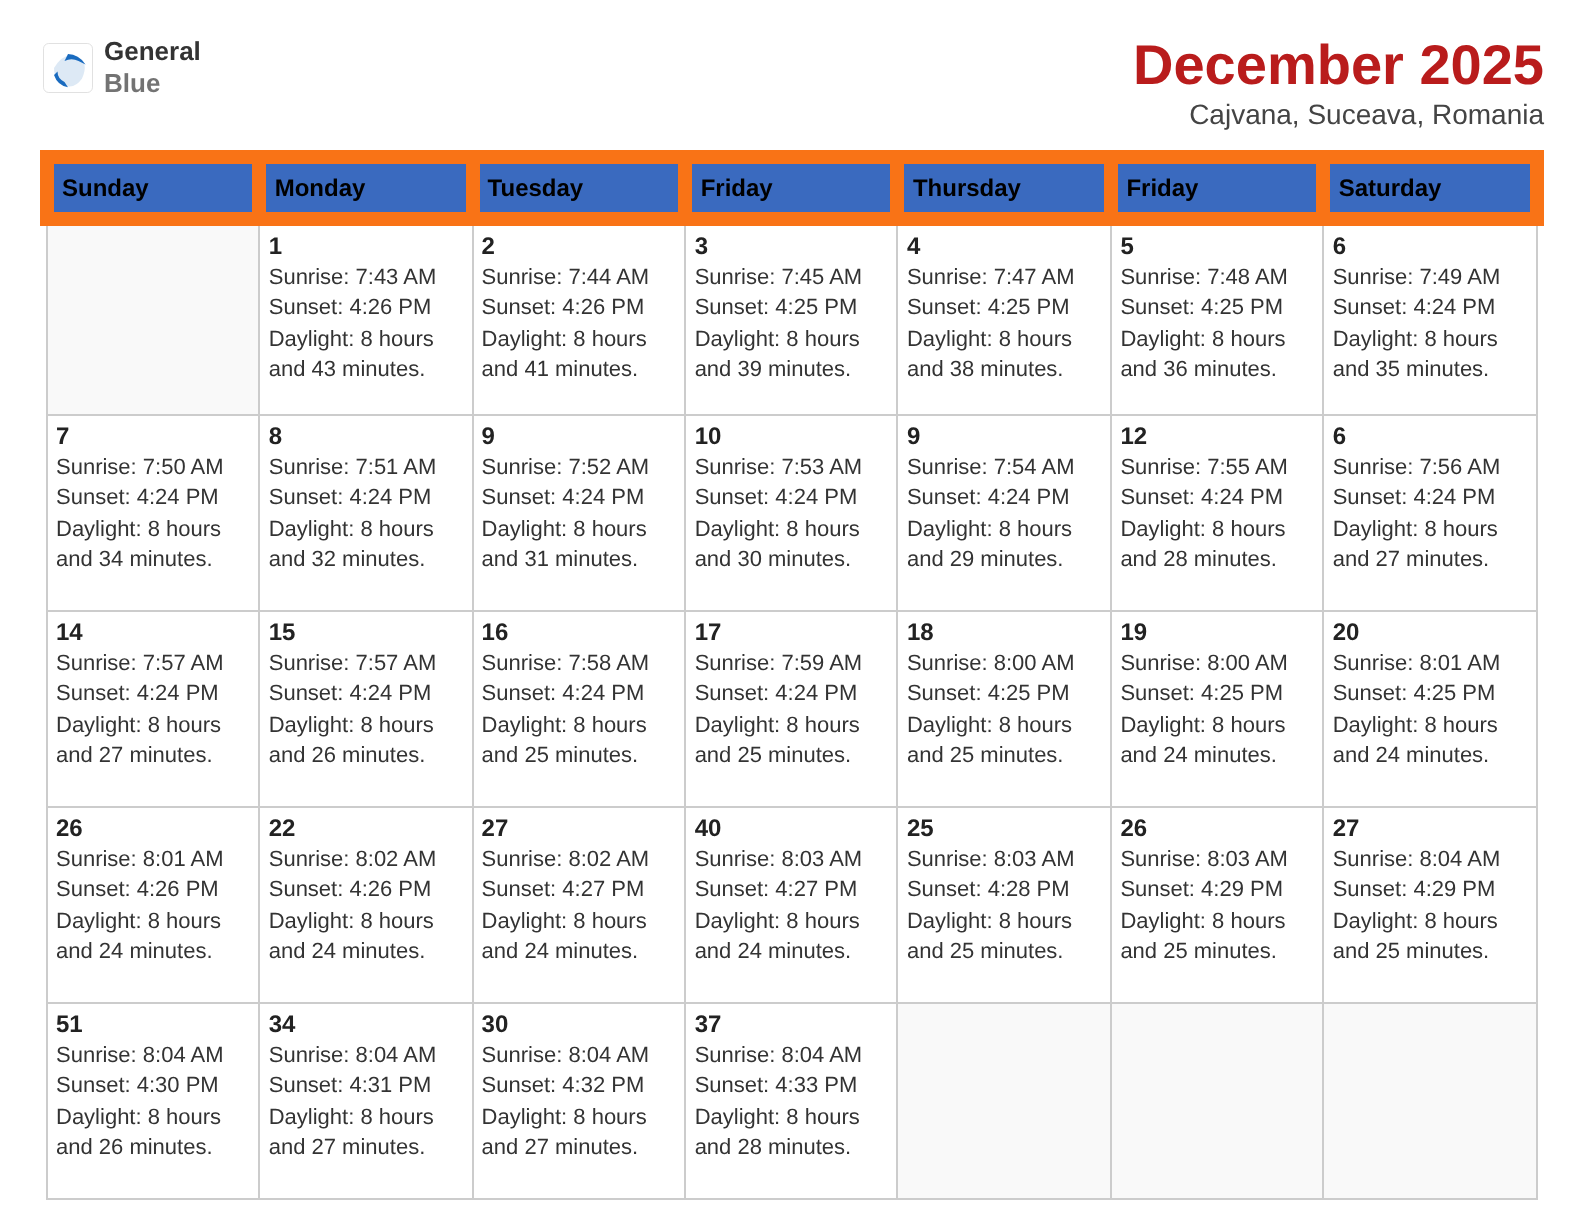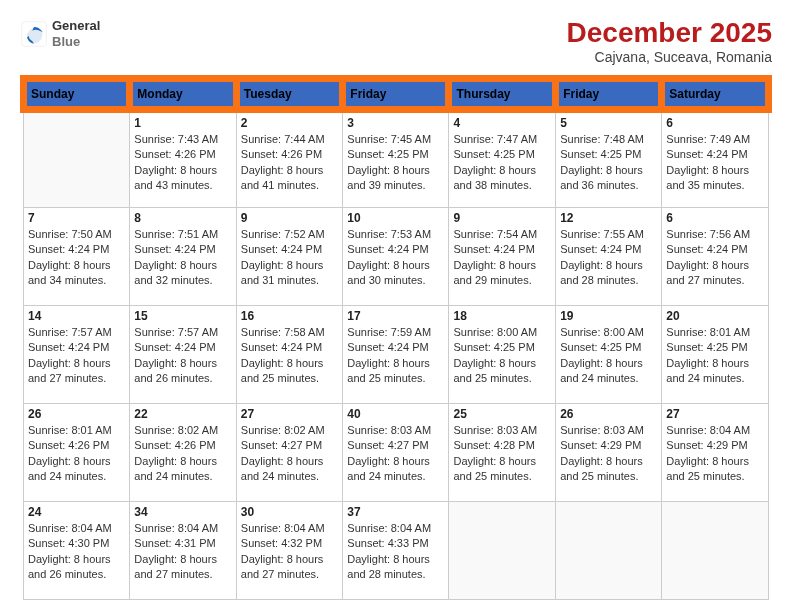--- a/index.html
+++ b/index.html
@@ -244,21 +244,21 @@
             <span class="day-number">26</span>
             <div class="day-info">Sunrise: 8:03 AM<br>Sunset: 4:29 PM<br>Daylight: 8 hours and 25 minutes.</div>
           </td>
           <td>
             <span class="day-number">27</span>
             <div class="day-info">Sunrise: 8:04 AM<br>Sunset: 4:29 PM<br>Daylight: 8 hours and 25 minutes.</div>
           </td>
         </tr>
         <tr>
           <td>
-            <span class="day-number">24</span>
+            <span class="day-number">51</span>
             <div class="day-info">Sunrise: 8:04 AM<br>Sunset: 4:30 PM<br>Daylight: 8 hours and 26 minutes.</div>
           </td>
           <td>
             <span class="day-number">34</span>
             <div class="day-info">Sunrise: 8:04 AM<br>Sunset: 4:31 PM<br>Daylight: 8 hours and 27 minutes.</div>
           </td>
           <td>
             <span class="day-number">30</span>
             <div class="day-info">Sunrise: 8:04 AM<br>Sunset: 4:32 PM<br>Daylight: 8 hours and 27 minutes.</div>
           </td>

